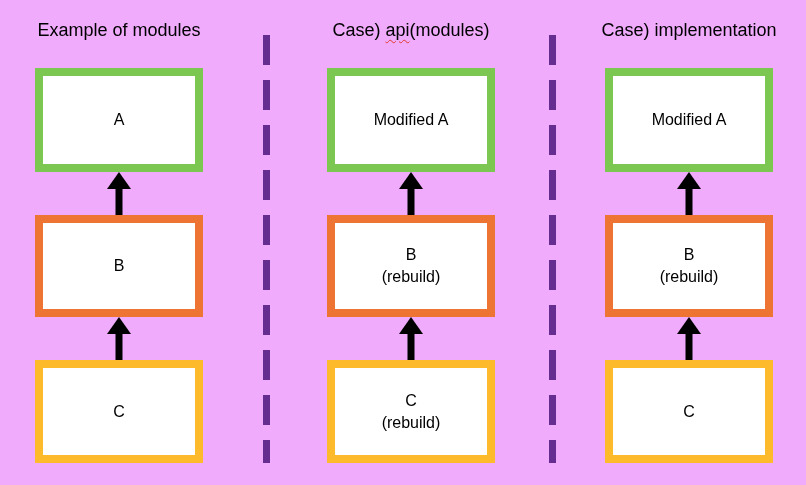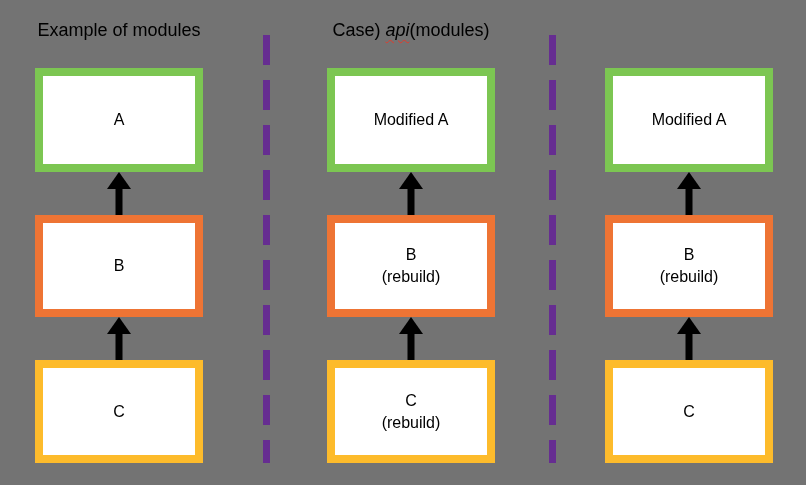--- a/index.html
+++ b/index.html
@@ -1,21 +1,21 @@
 <!DOCTYPE html>
 <html><head>
 <meta charset="utf-8">
 <style>
   * { margin: 0; padding: 0; box-sizing: border-box; }
   html, body { background: #ffffff; }
   .canvas {
     position: relative;
     width: 806px;
     height: 485px;
-    background: #737373;
+    background: #f0abfc;
     font-family: "Liberation Sans", sans-serif;
     color: #000000;
     overflow: hidden;
   }
   .column {
     position: absolute;
     top: 0;
     width: 168px;
     height: 485px;
   }
@@ -30,21 +30,20 @@
     white-space: nowrap;
     font-size: 18px;
     line-height: 22px;
     text-align: center;
   }
   .squiggle {
     text-decoration-line: underline;
     text-decoration-style: wavy;
     text-decoration-thickness: 1px;
     text-underline-offset: 3px;
-    font-style: italic;
   }
   .mbox {
     position: absolute;
     left: 0;
     width: 168px;
     border: 8px solid #000;
     background: #ffffff;
     display: flex;
     flex-direction: column;
     align-items: center;
@@ -141,20 +140,21 @@
       <div class="label-line">C</div>
       <div class="label-line">(rebuild)</div>
     </div>
   </div>
 
   <svg class="divider div-2" viewBox="0 0 7 428">
     <line x1="3.5" y1="0" x2="3.5" y2="428" stroke-width="7" stroke-dasharray="30 15" style="stroke: rgb(102, 45, 145);"></line>
   </svg>
 
   <div class="column col-3">
+    <div class="col-title">Case) implementation</div>
 
     <div class="mbox row-a" style="border-color: rgb(124, 198, 82);">
       <div class="label-line">Modified A</div>
 
     </div>
 
     <svg class="arrow arrow-1" viewBox="0 0 26 43" style="fill: rgb(0, 0, 0);">
       <polygon points="13,0 25,17 1,17"></polygon>
       <rect x="9.5" y="14" width="7" height="29"></rect>
     </svg>

